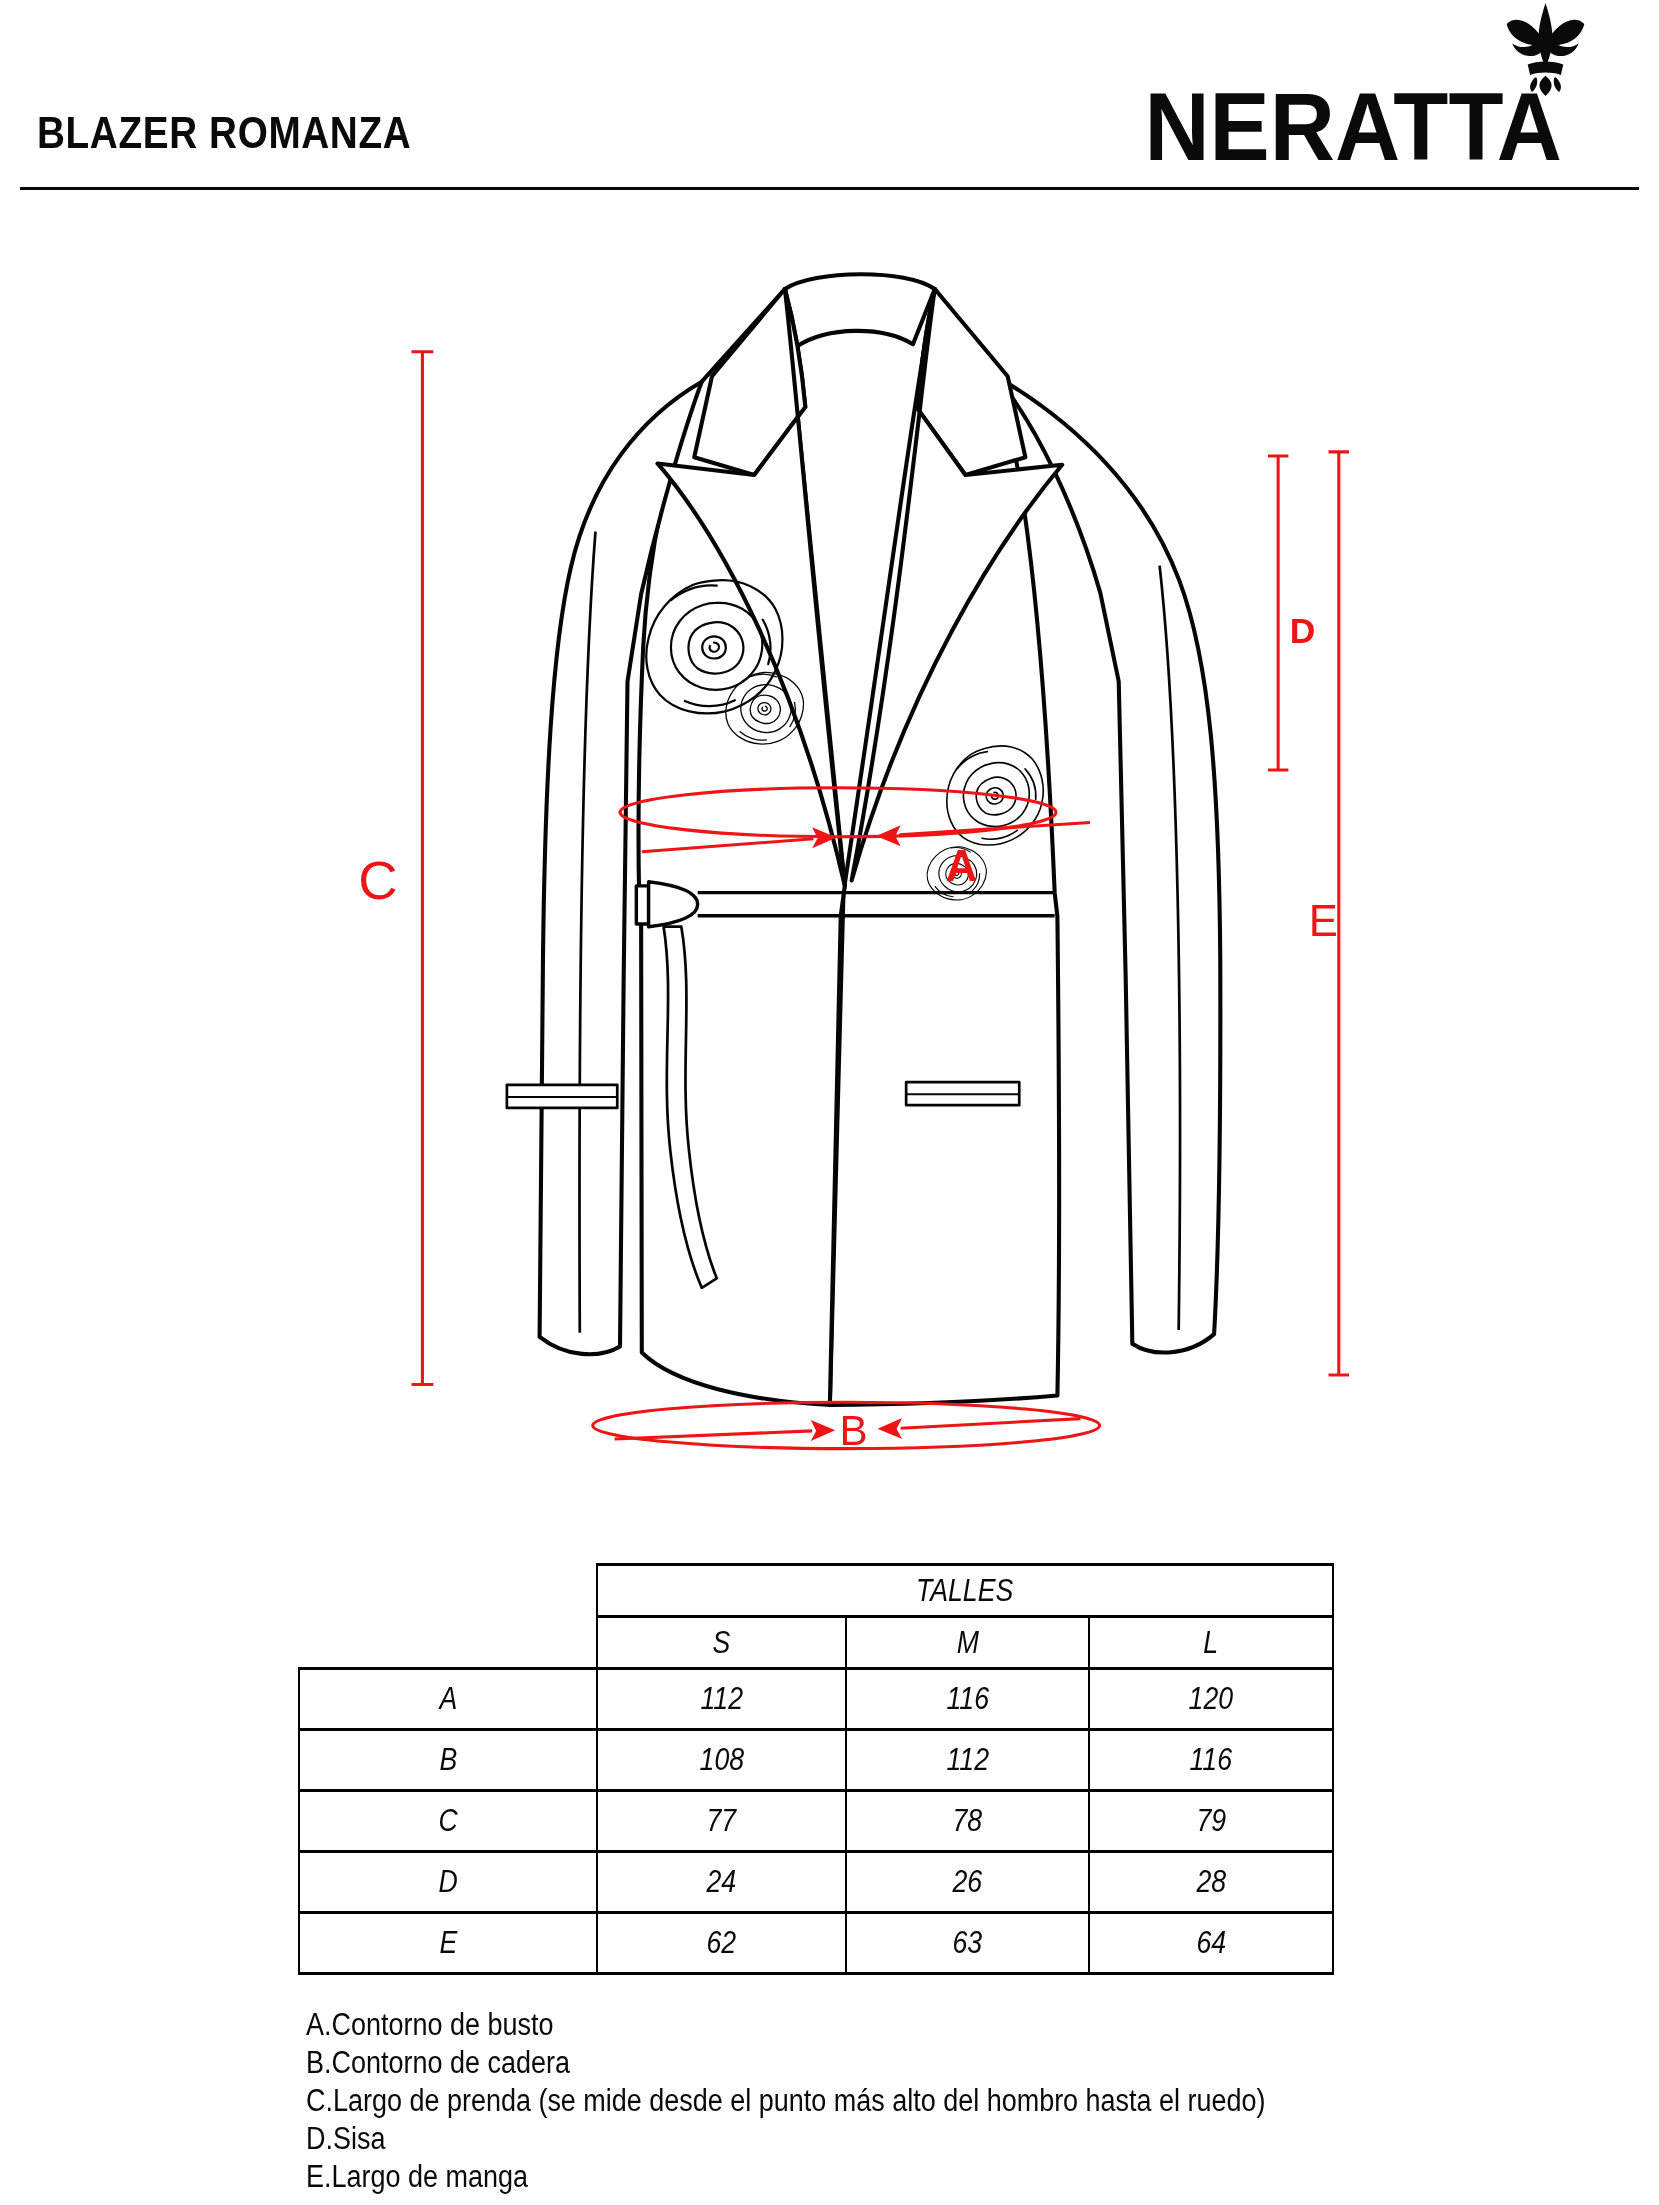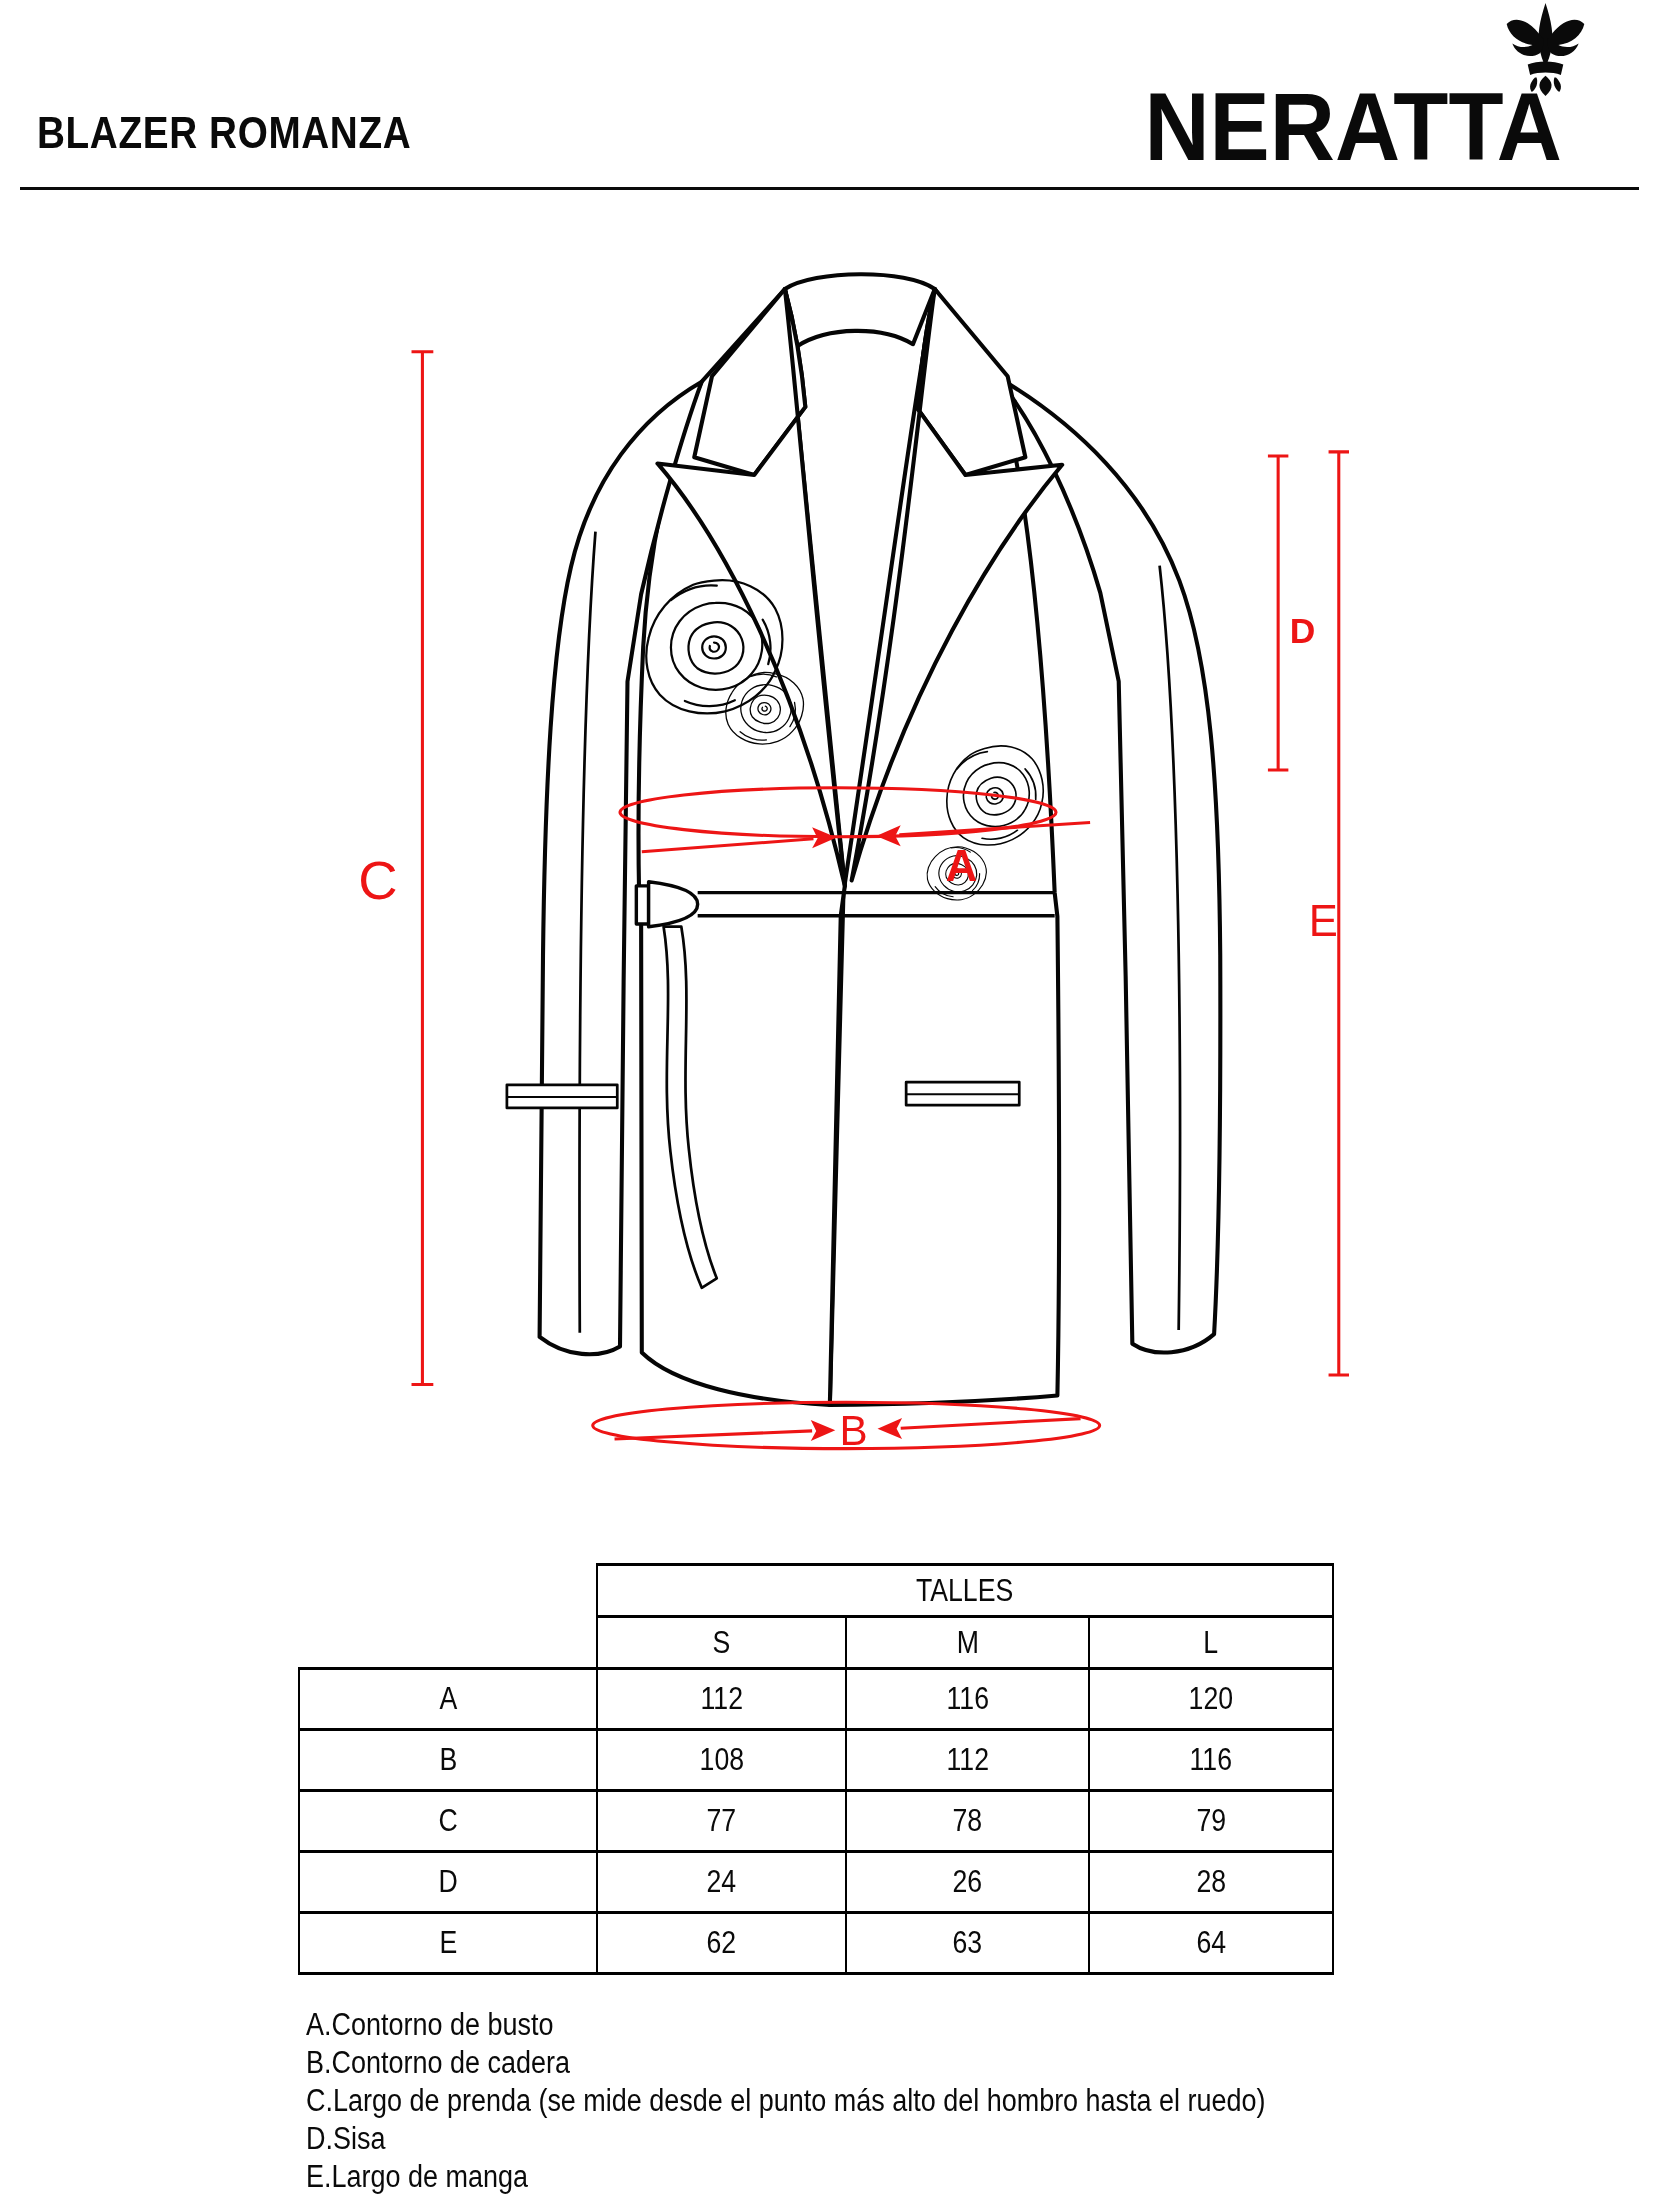--- a/index.html
+++ b/index.html
@@ -19,21 +19,21 @@
   .brand-icon{position:absolute;left:1503px;top:2.7px;width:85px;height:93px;}
   .header-rule{position:absolute;left:20.4px;top:187px;width:1619px;height:3.4px;background:#0a0a0a;}
   
   .diagram{position:absolute;left:0;top:0;width:1659px;height:2205px;}
   
   .tablewrap{position:absolute;left:298px;top:1563px;}
   table.sizes{border-collapse:collapse;table-layout:fixed;width:1034px;}
   table.sizes td{
     border-left:2px solid #000;border-right:2px solid #000;
     border-top:3.4px solid #000;border-bottom:3.4px solid #000;
-    text-align:center;vertical-align:middle;padding:0;font-size:31px;
+    text-align:center;vertical-align:middle;padding:0;font-size:31px;font-style:italic;
   }
   table.sizes td.noborder{border:none;}
   table.sizes td .cnd{display:inline-block;transform:scaleX(0.86);transform-origin:center;}
   td.talles{font-size:34px;}
   
   .legend{position:absolute;left:306px;top:2006px;font-size:31px;line-height:38px;}
   .legend .line{transform:scaleX(0.87);transform-origin:left center;white-space:nowrap;}
 </style>
 </head>
 <body>

